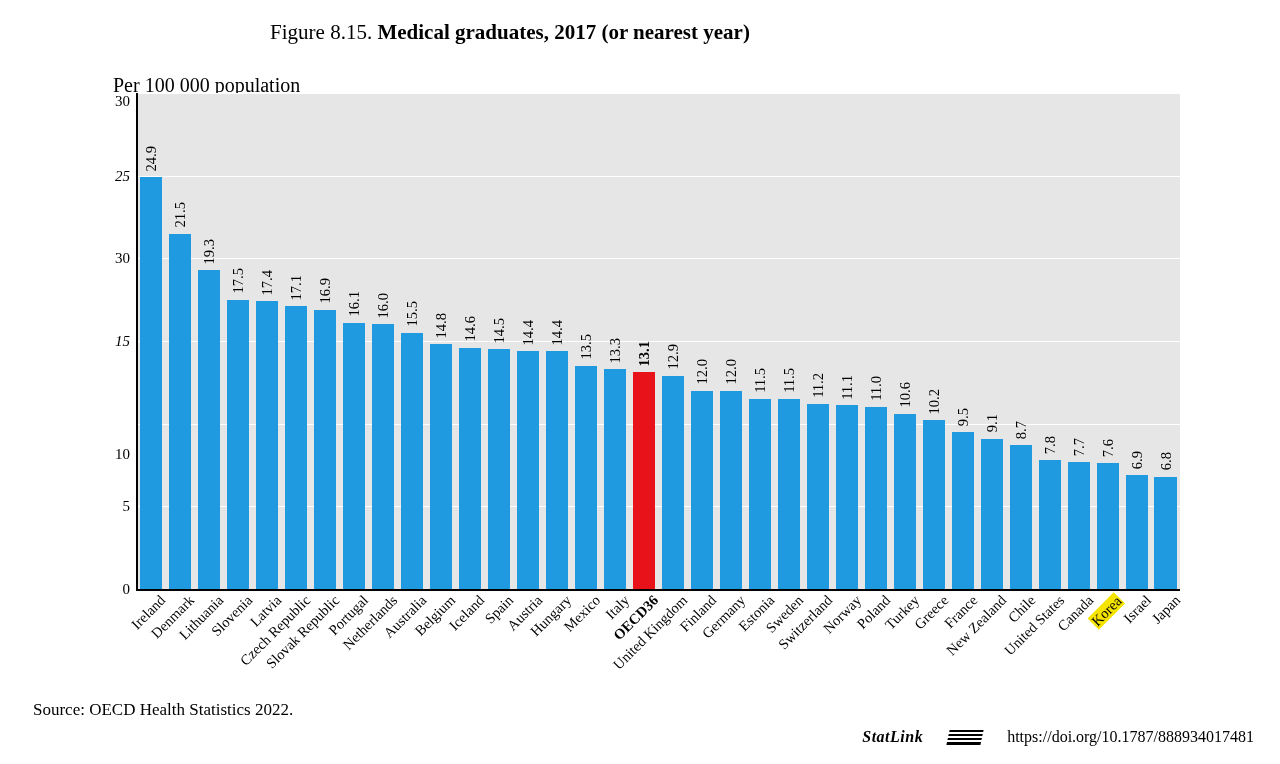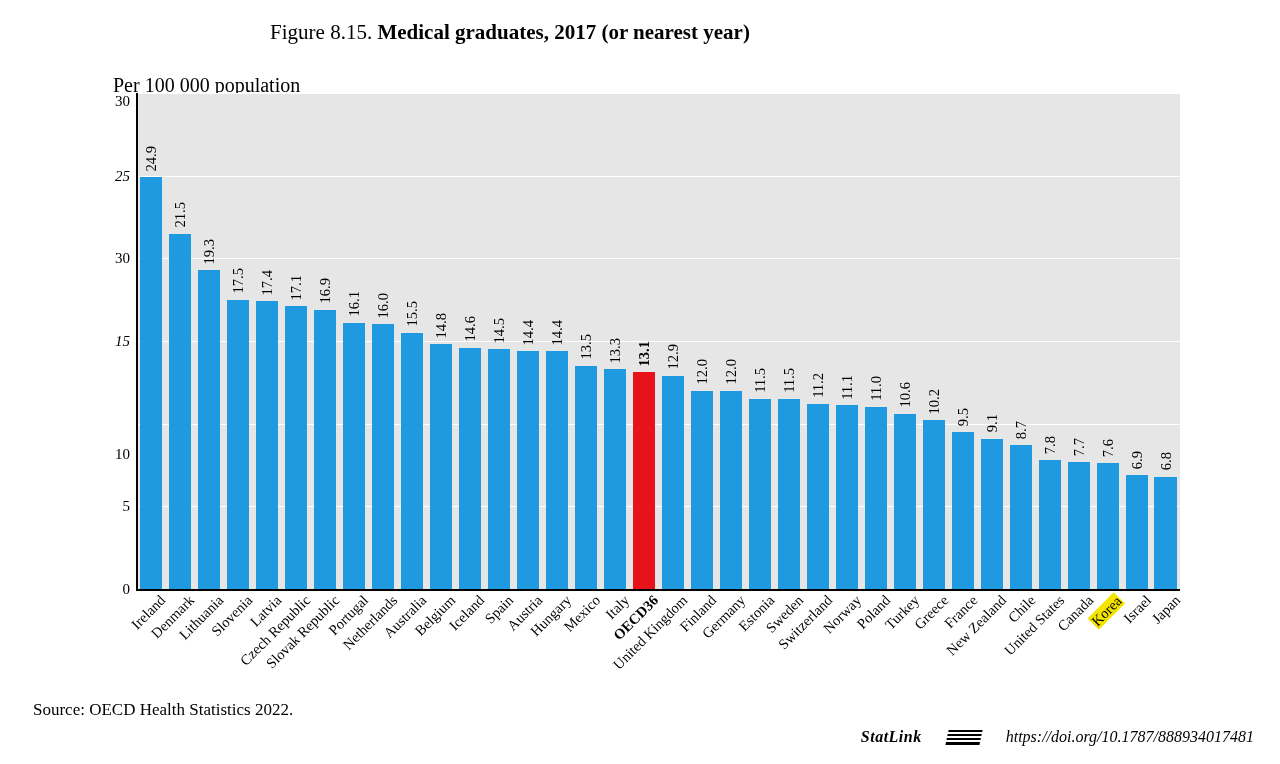--- a/index.html
+++ b/index.html
@@ -183,21 +183,20 @@
     height: 15px;
     background: linear-gradient(
       to bottom,
       #000 0 2px, #fff 2px 4px,
       #000 4px 6px, #fff 6px 8px,
       #000 8px 10px, #fff 10px 12px,
       #000 12px 15px);
     transform: skewX(-12deg);
   }
   #statlink-url {
-    font-style: italic;
   }
 </style>
 </head>
 <body>
 
 <div id="figure-title">
   <span class="fignum">Figure 8.15.</span>
   <span class="figtext">Medical graduates, 2017 (or nearest year)</span>
 </div>
 

